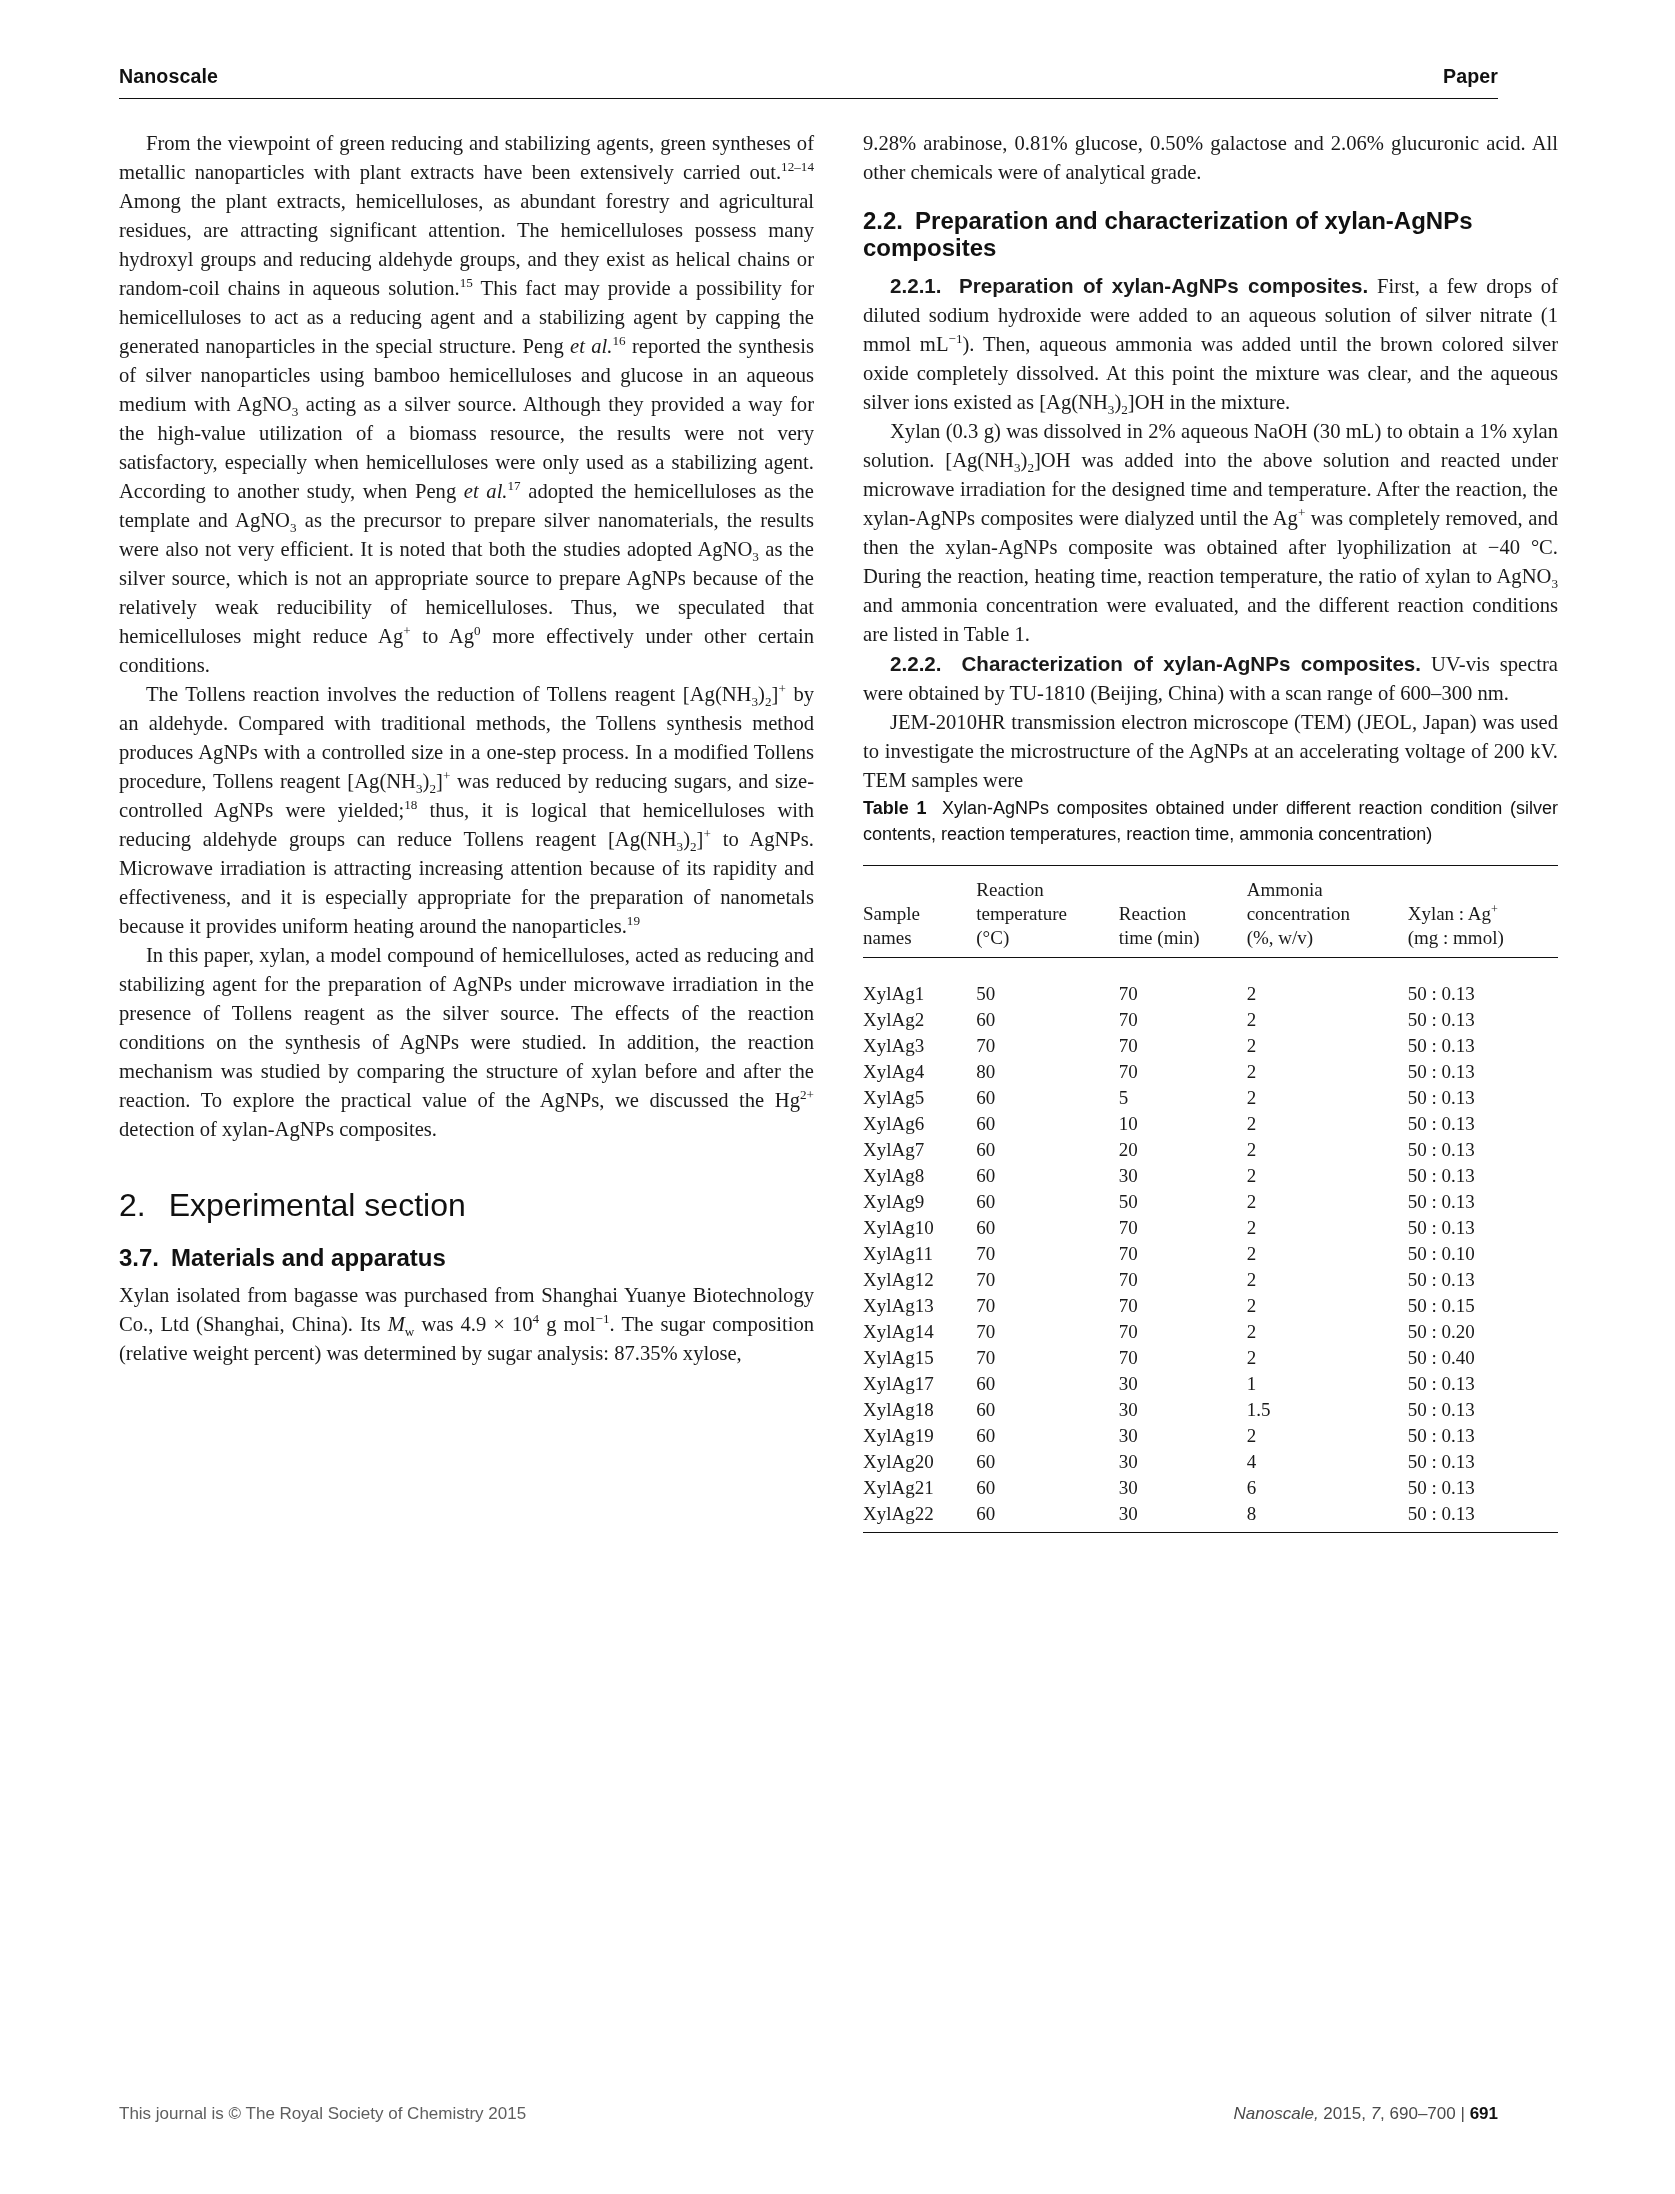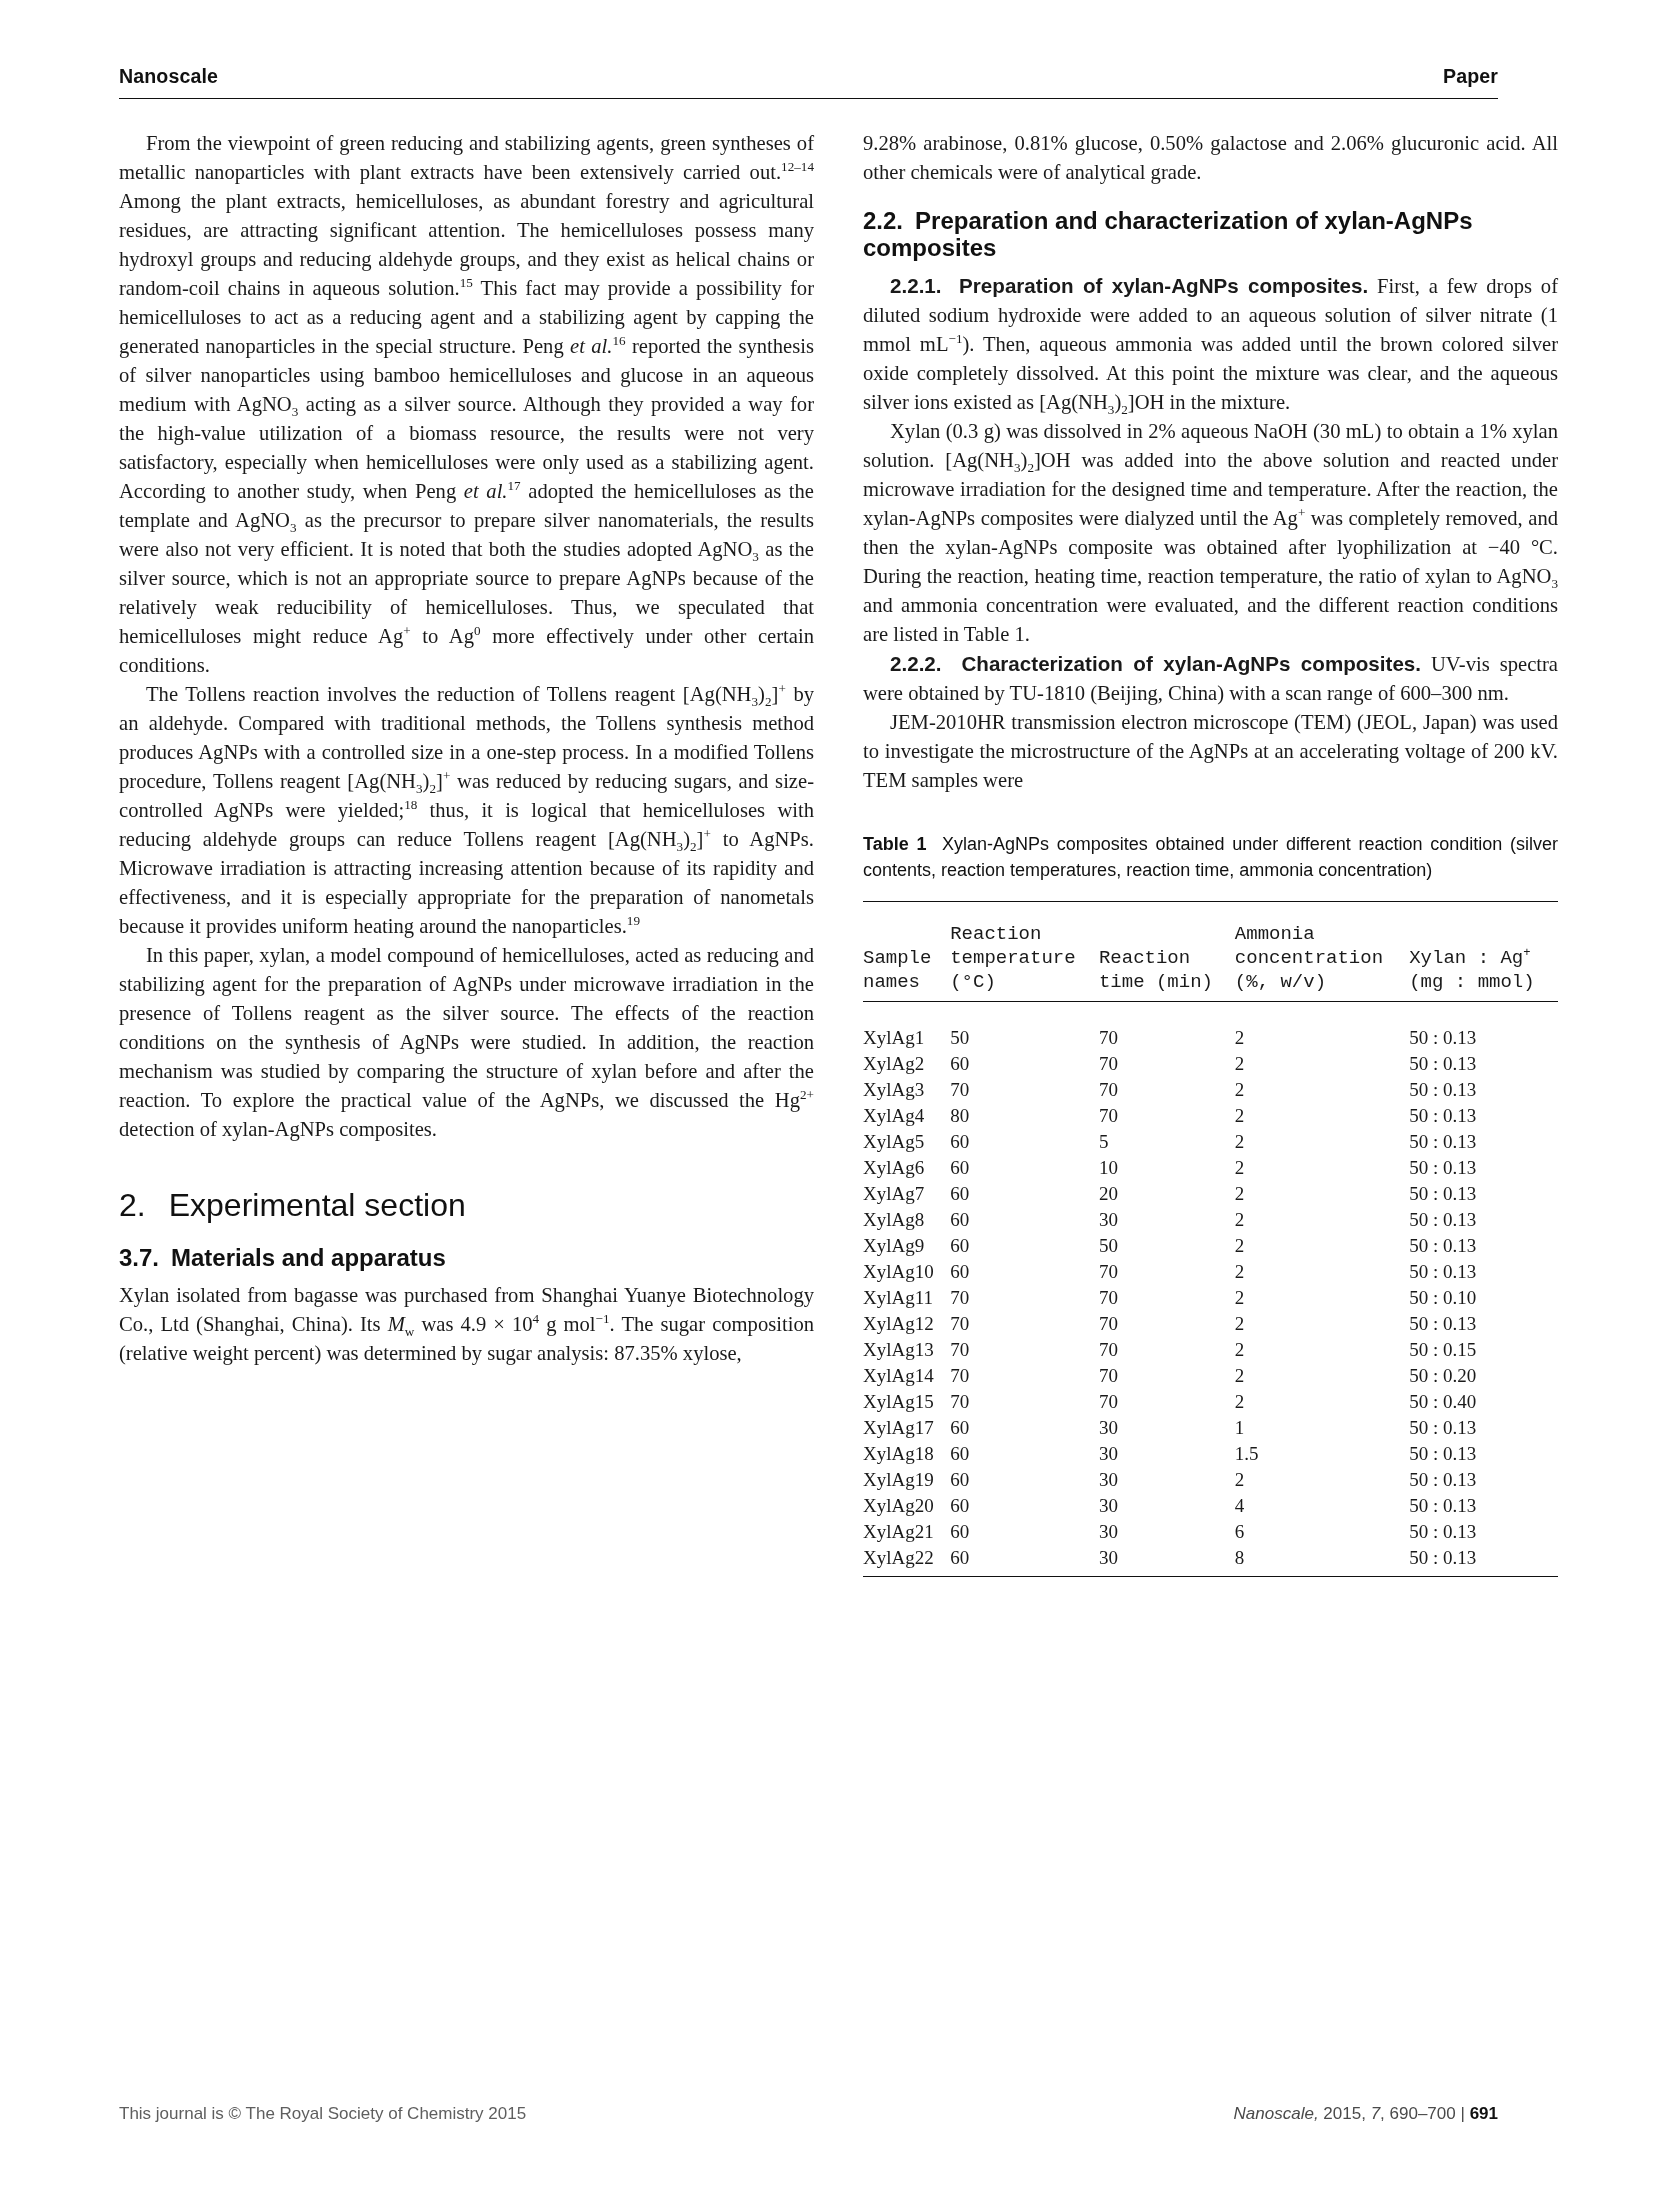--- a/index.html
+++ b/index.html
@@ -81,21 +81,21 @@
     color: #111;
   }
   h3.subsection .num { margin-right: 12px; }
 
   .runin {
     font-family: "Liberation Sans", sans-serif;
     font-weight: bold;
   }
 
   
-  .table-block { margin-top: 36px; }
+  .table-block { }
   .table-caption {
     font-family: "Liberation Sans", sans-serif;
     font-size: 18px;
     line-height: 26px;
     text-align: justify;
     color: #111;
   }
   .table-caption .lbl { font-weight: bold; }
   table {
     border-collapse: collapse;
@@ -105,21 +105,21 @@
     line-height: 24px;
   }
   table thead th {
     font-weight: normal;
     text-align: left;
     vertical-align: bottom;
     padding: 0 6.8px 6.8px 0;
     font-size: 19px;
     line-height: 24px;
   }
-  table thead tr.rule-top th { border-top: 1.4px solid #111; padding-top: 20px; font-family: Liberation Mono, monospace; }
+  table thead tr.rule-top th { border-top: 1.4px solid #111; padding-top: 12px; }
   table thead tr:last-child th { border-bottom: 1px solid #111; }
   table tbody td {
     padding: 1px 6.8px 1px 0;
     vertical-align: top;
     white-space: nowrap;
   }
   table tbody tr:last-child td { border-bottom: 1.4px solid #111; padding-bottom: 6.8px; }
   table tbody tr:first-child td { padding-top: 24px; }
   .hdr-stack span { display: block; }
 

